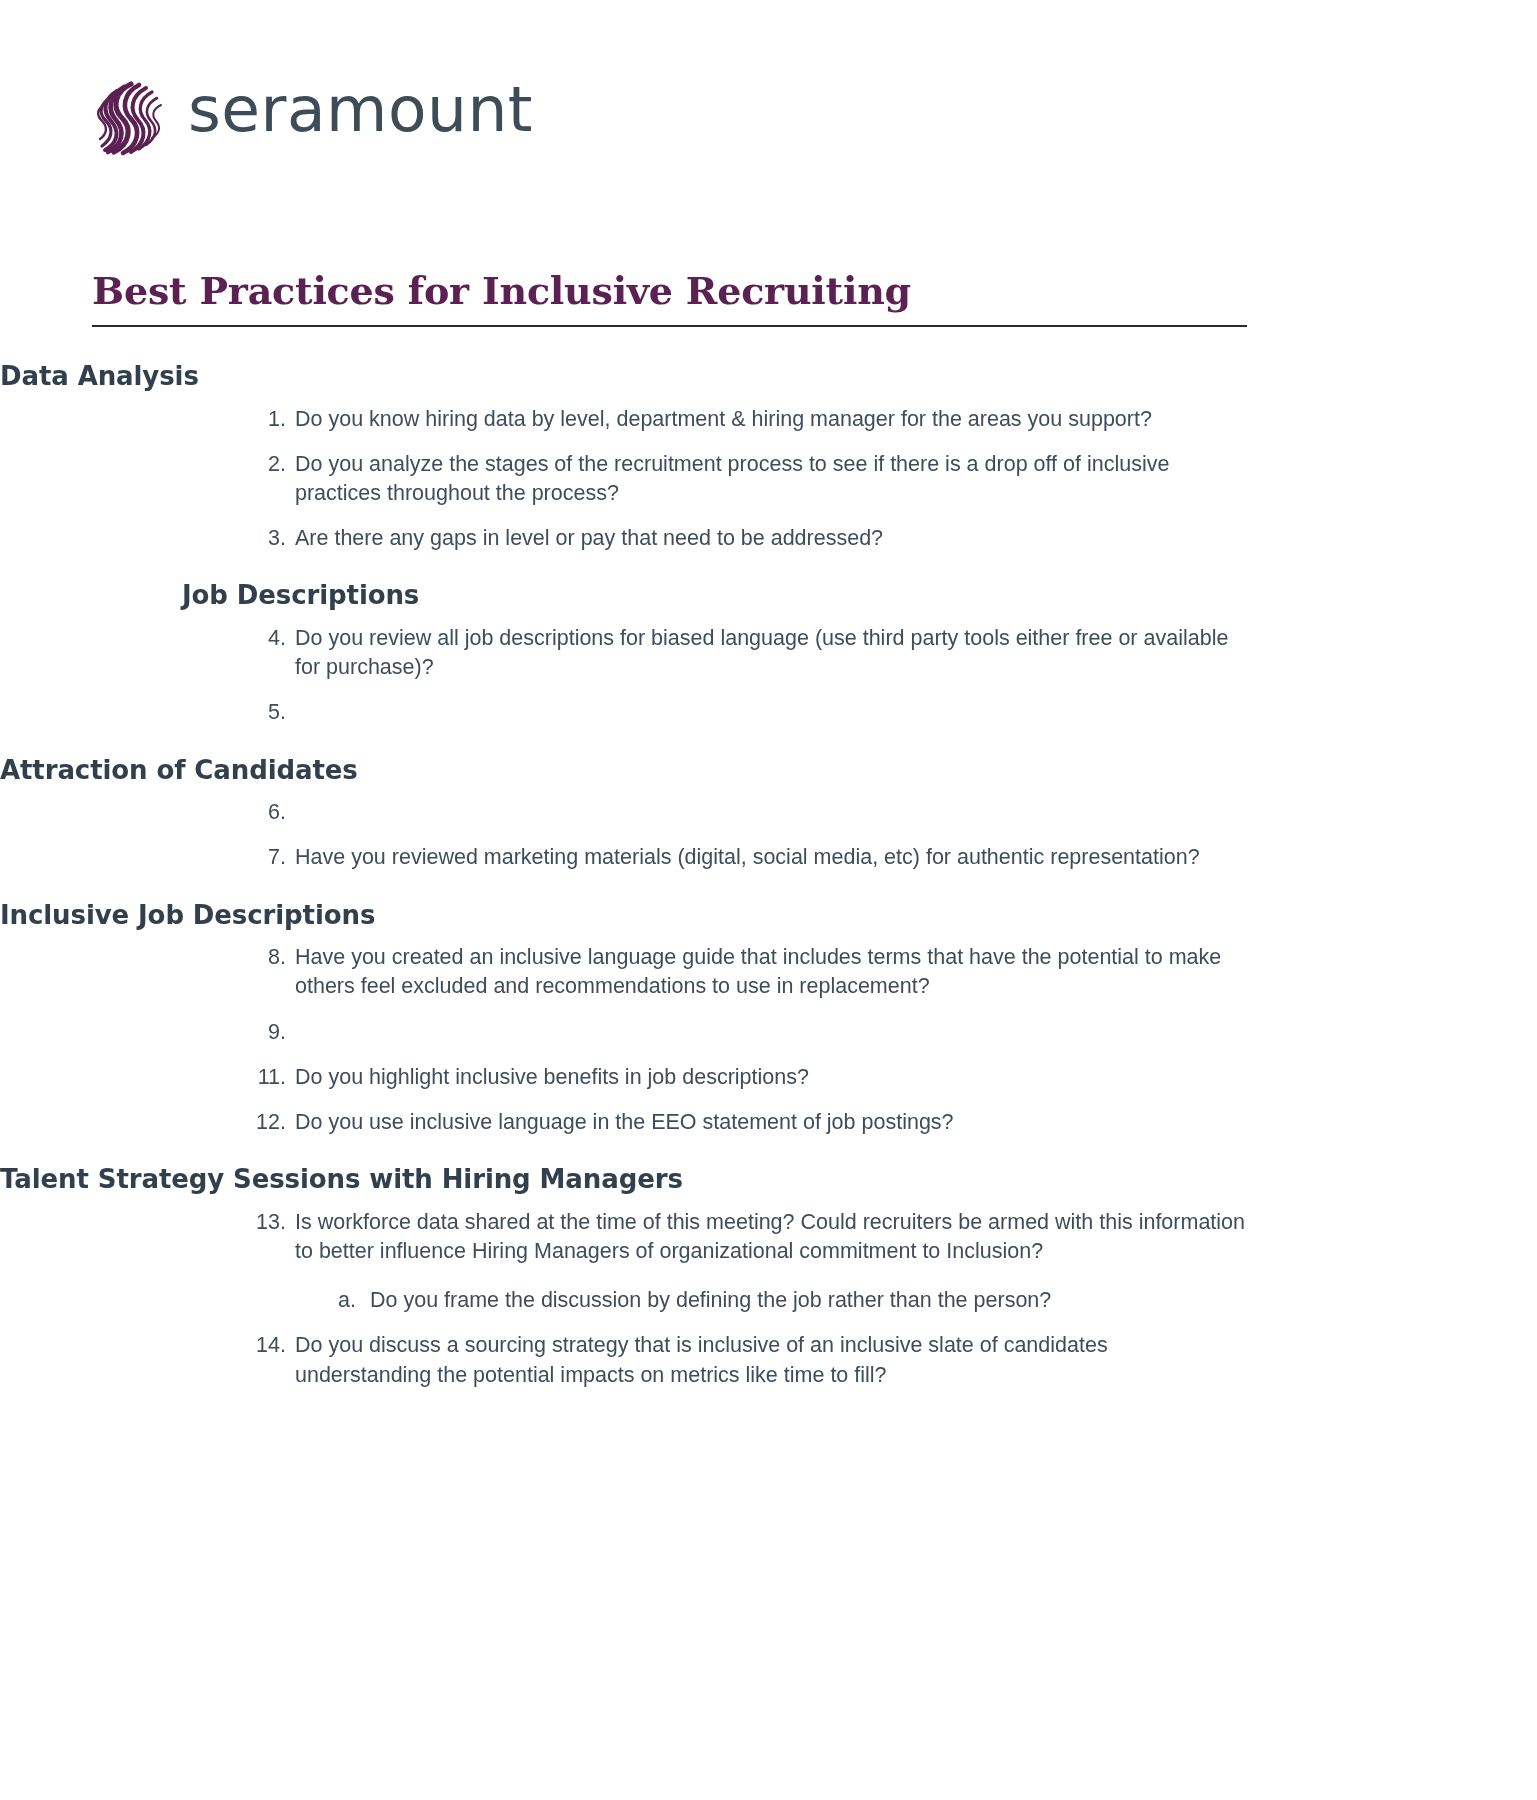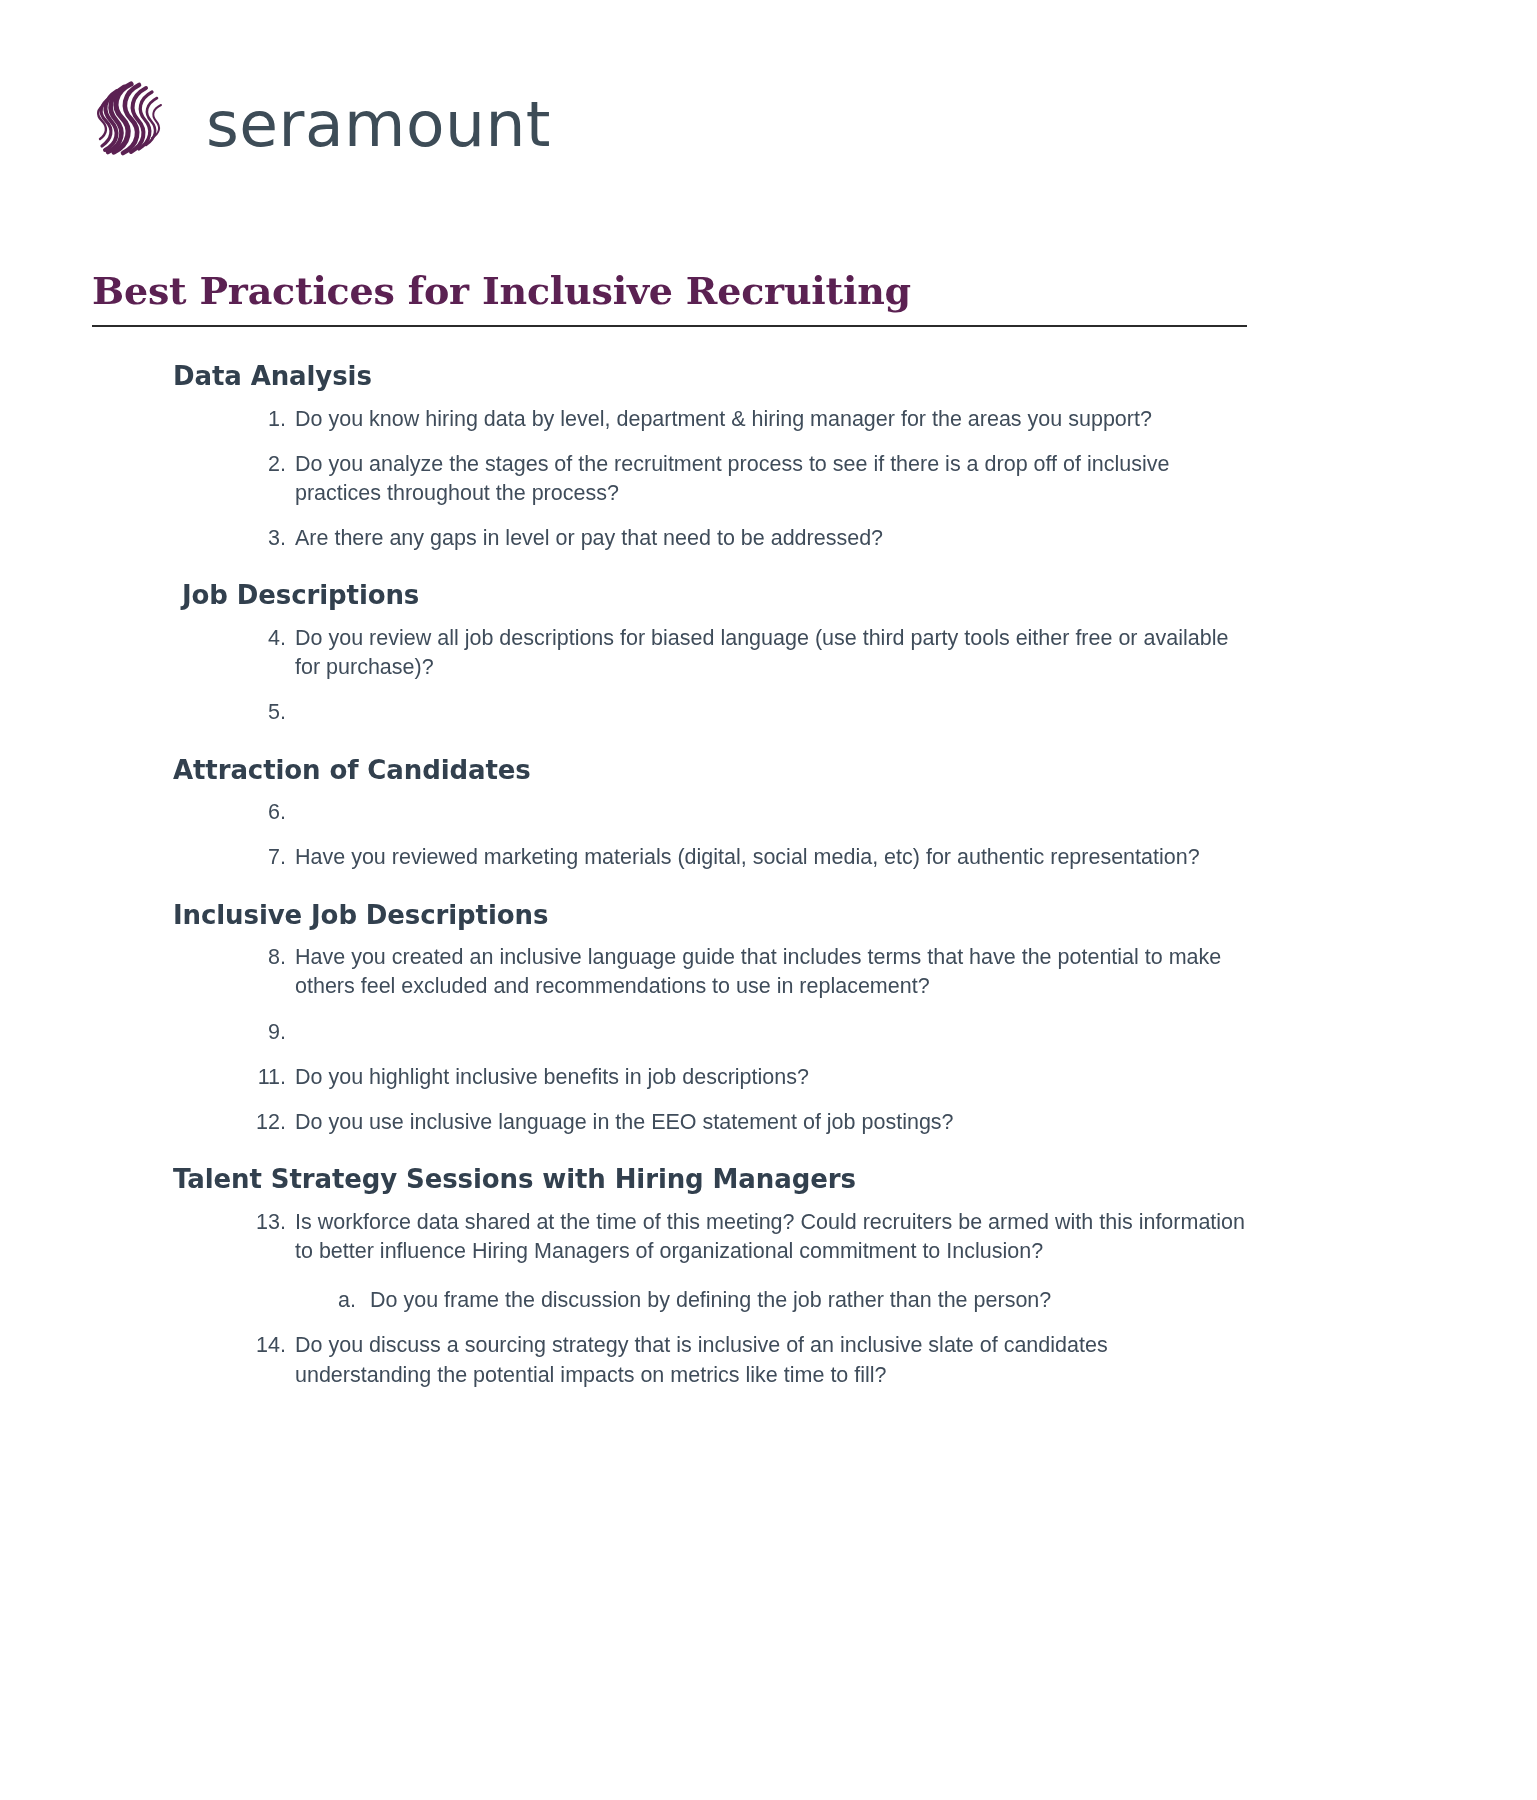--- a/index.html
+++ b/index.html
@@ -22,22 +22,22 @@
     overflow: hidden;
     background: #ffffff;
   }
 
   
   .logo-block {
     position: absolute;
     left: 92px;
     top: 78px;
     display: flex;
-    align-items: flex-end;
-    gap: 36px;
+    align-items: flex-start;
+    gap: 18px;
   }
   .logo-mark {
     width: 78px;
     height: 82px;
     display: block;
     flex: 0 0 auto;
   }
   .logo-wordmark {
     font-family: "DejaVu Sans", sans-serif;
     font-size: 63px;
@@ -85,21 +85,20 @@
   .section + .section {
     margin-top: 26px;
   }
 
   .section-heading {
     font-family: "DejaVu Sans", sans-serif;
     font-weight: 700;
     font-size: 26px;
     color: #32404e;
     letter-spacing: -0.1px;
-    margin-left: 173px;
     margin-bottom: 12px;
     line-height: 1.25;
   }
   .section-heading.indented {
     margin-left: 182px;
     margin-top: 9px;
   }
 
   .items {
     list-style: none;

